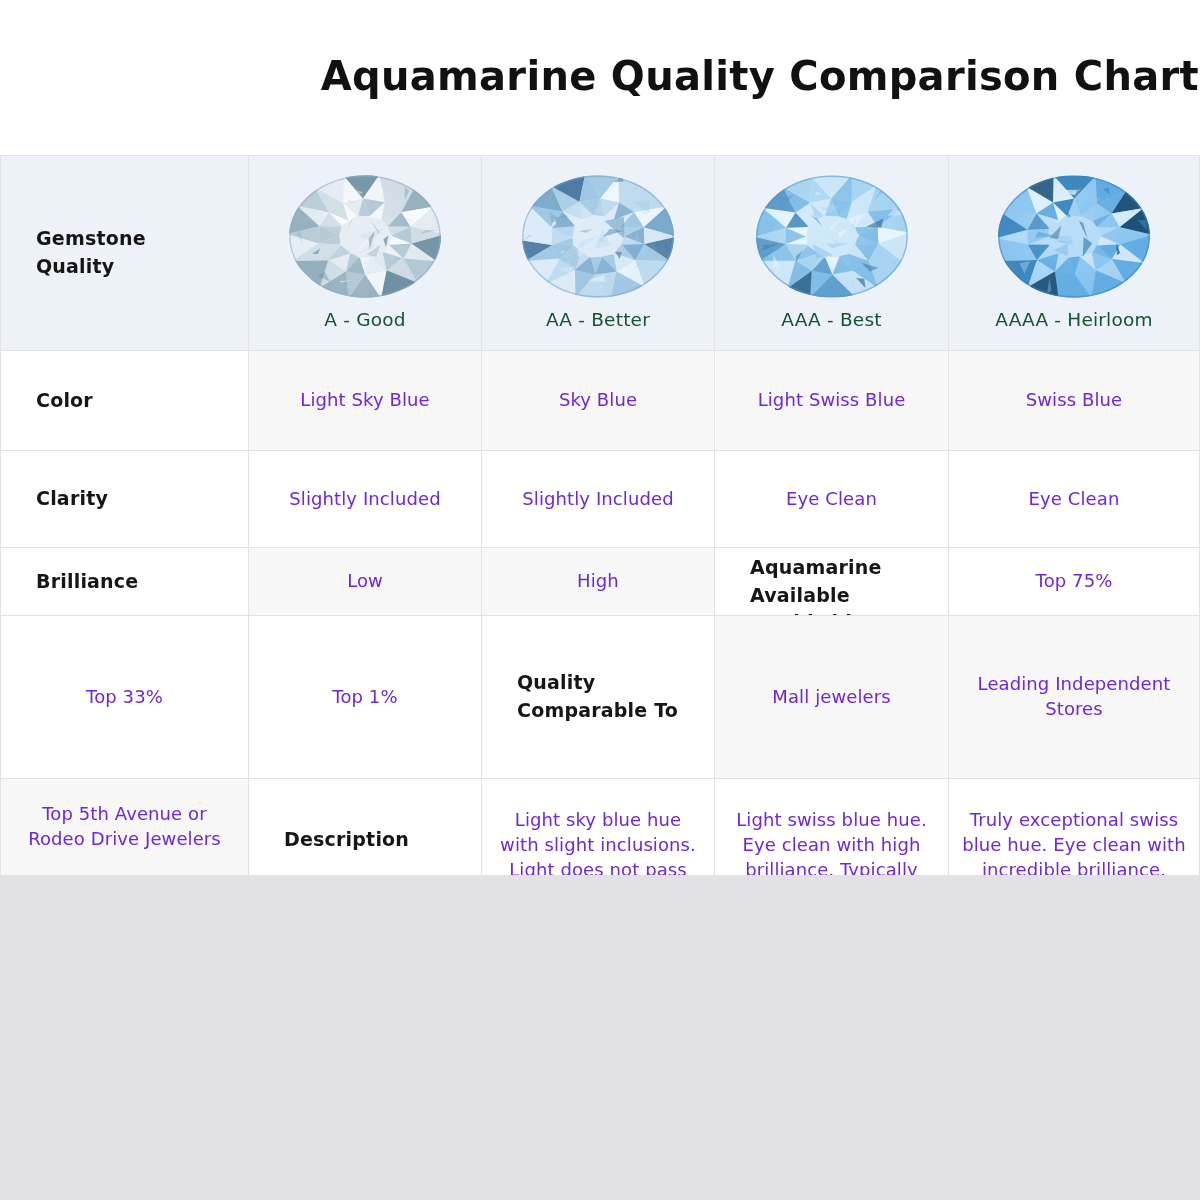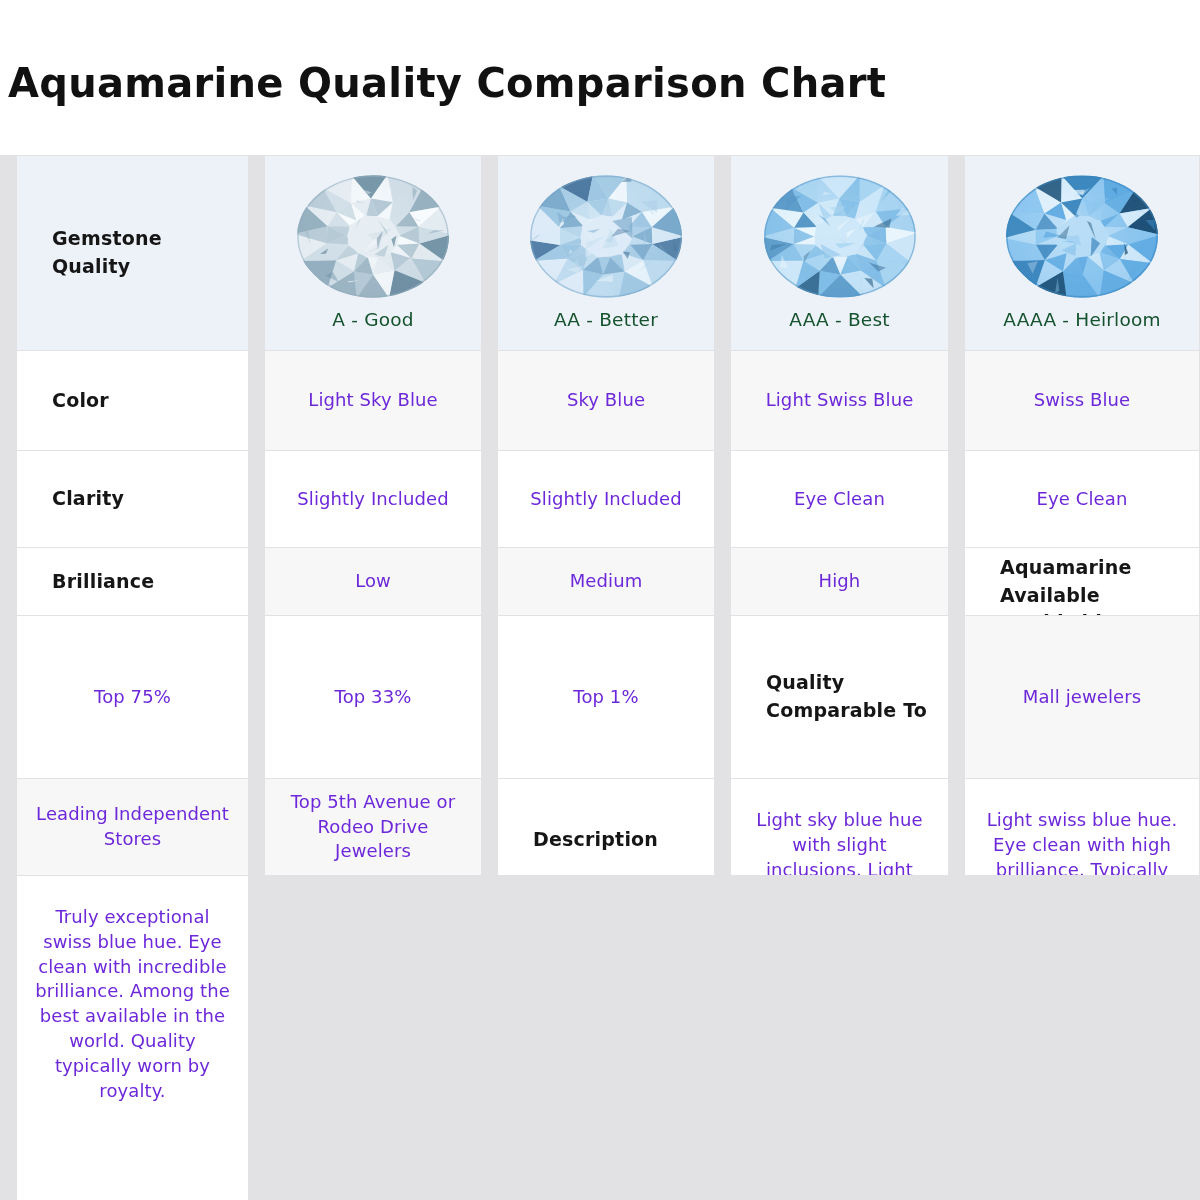--- a/index.html
+++ b/index.html
@@ -2,37 +2,37 @@
 <html style="--header-bg: #edf1f8; --shaded-bg: #f7f7f8; --border: #e2e2e5; --title-text: #111111;"><head>
 <meta charset="utf-8">
 <style>
   html,body{margin:0;padding:0;}
   body{
     width:1200px;height:1200px;background:#ffffff;overflow:hidden;position:relative;
     font-family:"DejaVu Sans","Liberation Sans",sans-serif;
     -webkit-font-smoothing:antialiased;
   }
   .title{
-    margin:8px;padding-top:53px;height:100px;box-sizing:content-box;
-    text-align:left;font-size:40px;font-weight:700;color:var(--title-text,#111);
+    margin:1px;padding-top:53px;height:100px;box-sizing:content-box;
+    text-align:right;font-size:40px;font-weight:700;color:var(--title-text,#111);
     letter-spacing:.3px;line-height:1.1;
   }
   .table{
     position:absolute;left:0;top:155px;width:1200px;height:1045px;box-sizing:border-box;
     display:grid;
     grid-template-columns:247px 232px 232px 233px 1fr;
     grid-template-rows:194px 99px 96px 67px 162px 96px auto;
     gap:1px;
     background:var(--border,#e2e2e5);
     border:1px solid var(--border,#e2e2e5);
     border-bottom:none;
   }
   .cell{
     background:#ffffff;display:flex;align-items:center;justify-content:center;
-    box-sizing:border-box;overflow:hidden;margin-left:16px;
+    box-sizing:border-box;overflow:hidden;
   }
   .header-row{background:var(--header-bg,#edf1f8);}
   .shaded{background:var(--shaded-bg,#f7f7f8);}
   .label-cell{justify-content:flex-start;padding-left:35px;}
   .label{
     font-weight:700;font-size:19px;color:#161616;line-height:1.45;
     letter-spacing:.2px;max-width:182px;
   }
   .corner{max-width:122px;}
   .head-cell{flex-direction:column;justify-content:flex-start;padding-top:17px;}
@@ -466,21 +466,20 @@
   </div>
   <div class="cell data-cell">Slightly Included</div>
   <div class="cell data-cell">Slightly Included</div>
   <div class="cell data-cell">Eye Clean</div>
   <div class="cell data-cell">Eye Clean</div>
 
   <div class="cell label-cell">
     <span class="label">Brilliance</span>
   </div>
   <div class="cell data-cell shaded">Low</div>
-  <div class="cell data-cell shaded">Medium</div>
   <div class="cell data-cell shaded">High</div>
 
   <div class="cell label-cell">
     <span class="label">Percentile vs All Aquamarine Available Worldwide</span>
   </div>
   <div class="cell data-cell">Top 75%</div>
   <div class="cell data-cell">Top 33%</div>
   <div class="cell data-cell">Top 1%</div>
 
   <div class="cell label-cell">

